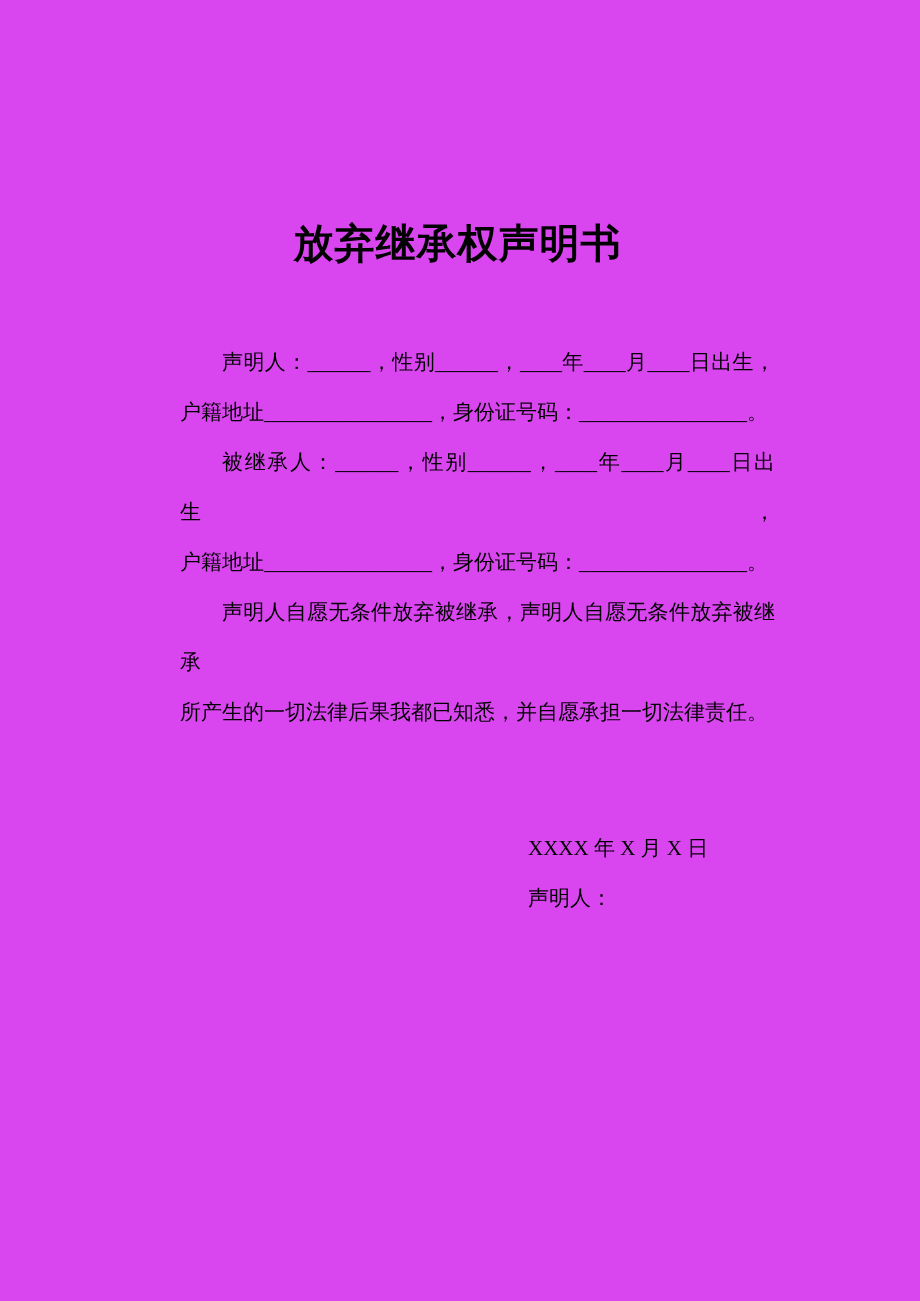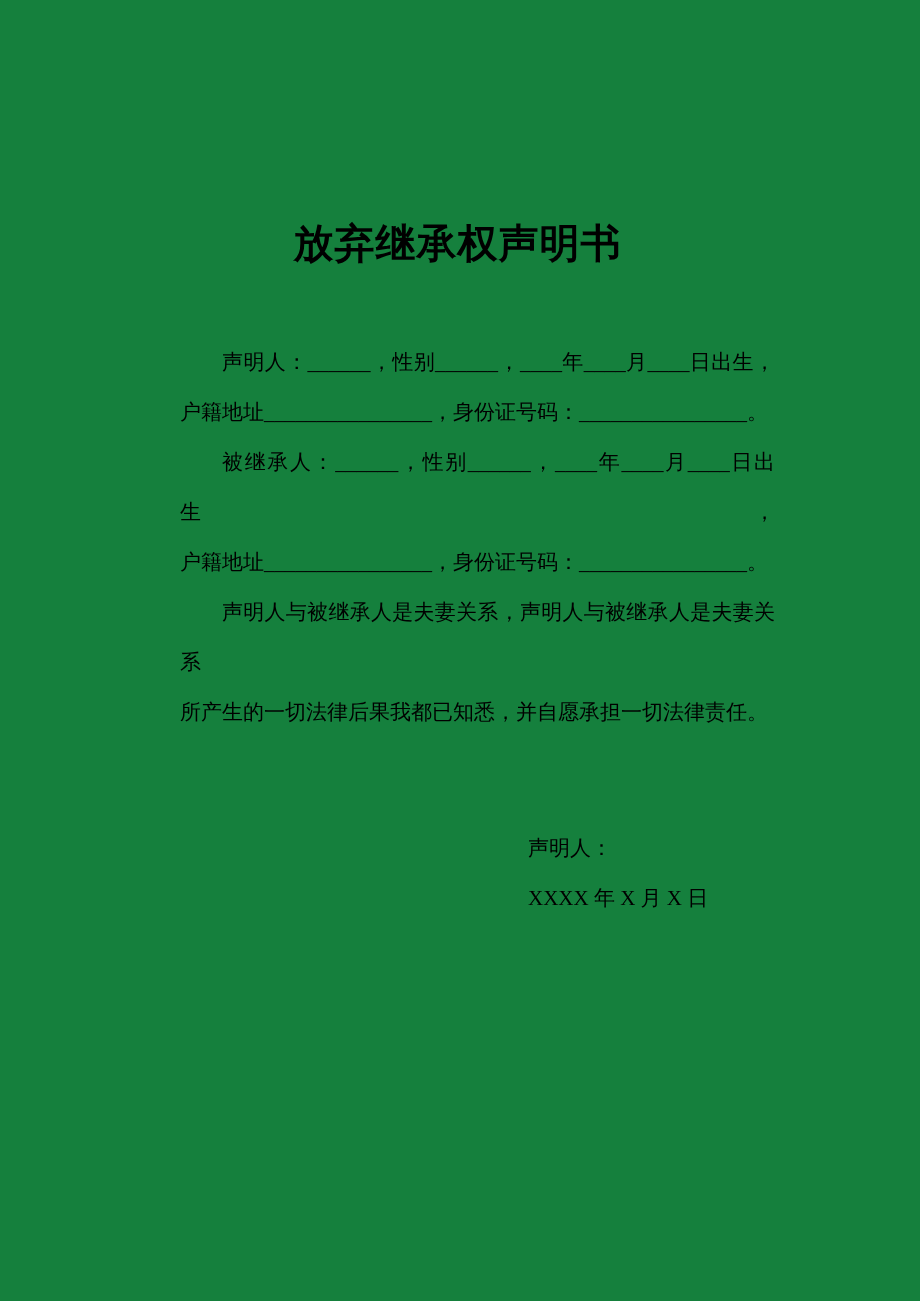--- a/index.html
+++ b/index.html
@@ -4,21 +4,21 @@
 <style>
   html, body {
     margin: 0;
     padding: 0;
     background: #ffffff;
   }
   .page {
     position: relative;
     width: 920px;
     height: 1301px;
-    background: #15803d;
+    background: #d946ef;
     color: #000000;
     font-family: "Liberation Serif", "DejaVu Serif", serif;
     overflow: hidden;
   }
   .content {
     padding: 0 145px 0 140px;
   }
   .doc-title {
     margin-top: 220px;
     text-align: center;
@@ -64,24 +64,24 @@
     <div class="doc-title">放弃继承权声明书</div>
 
     <div class="body-text">
 
       <div class="line fill indent">声明人：______，性别______，____年____月____日出生，</div>
       <div class="line">户籍地址________________，身份证号码：________________。</div>
 
       <div class="line fill indent">被继承人：______，性别______，____年____月____日出生，</div>
       <div class="line">户籍地址________________，身份证号码：________________。</div>
 
-      <div class="line fill indent">声明人与被继承人是夫妻关系，声明人与被继承人是夫妻关系</div>
+      <div class="line fill indent">声明人自愿无条件放弃被继承，声明人自愿无条件放弃被继承</div>
       <div class="line">所产生的一切法律后果我都已知悉，并自愿承担一切法律责任。</div>
 
     </div>
 
     <div class="signature-block">
+      <div class="sig-line">XXXX 年 X 月 X 日</div>
       <div class="sig-line">声明人：</div>
-      <div class="sig-line">XXXX 年 X 月 X 日</div>
     </div>
 
   </div>
 </div>
 
 </body></html>

